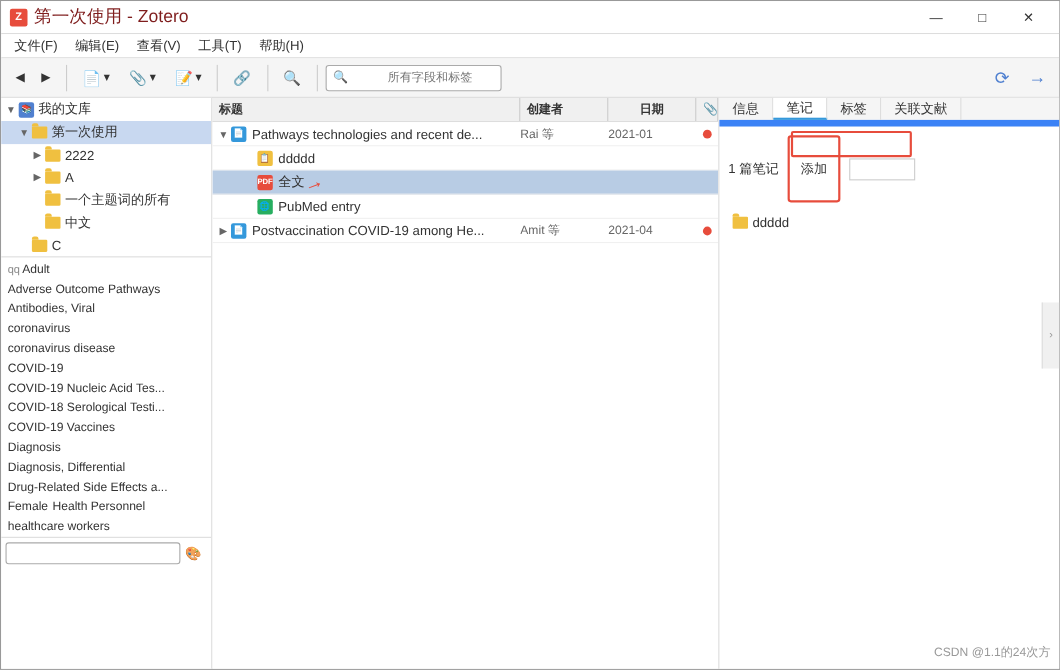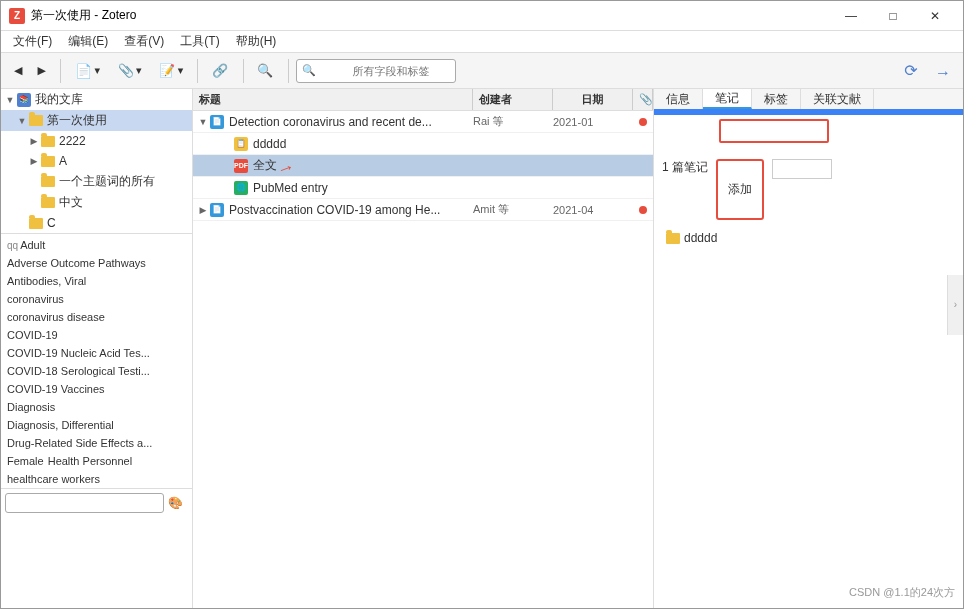--- a/index.html
+++ b/index.html
@@ -35,22 +35,22 @@
       background: #e74c3c;
       border-radius: 2px;
       display: flex;
       align-items: center;
       justify-content: center;
       color: white;
       font-size: 10px;
       font-weight: bold;
     }
     .title-bar-title {
-      font-size: 12px;
-      color: #000000;
+      font-size: 16px;
+      color: #7f1d1d;
     }
     .title-bar-controls {
       display: flex;
       gap: 2px;
     }
     .title-btn {
       width: 40px;
       height: 22px;
       background: transparent;
       border: none;
@@ -416,24 +416,23 @@
     }
 
     .right-content {
       flex: 1;
       padding: 8px;
       overflow-y: auto;
     }
 
     .notes-header {
       display: flex;
-      align-items: flex-start;
+      align-items: center;
       margin-bottom: 8px;
       gap: 8px;
-      margin-top: 36px;
     }
     .notes-count {
       font-size: 12px;
       color: #333;
     }
     .notes-add-btn {
       background: #fff;
       border: 2px solid #e74c3c;
       border-radius: 3px;
       padding: 20px 10px;
@@ -711,21 +710,21 @@
         </div>
       </div>
 
       <div class="content-list">
 
         <div class="list-row" style="padding-left:4px;">
           <span class="row-expand">▼</span>
           <div class="row-type-icon">
             <div class="article-icon">📄</div>
           </div>
-          <span class="row-title">Detection coronavirus and recent de...</span>
+          <span class="row-title">Pathways technologies and recent de...</span>
           <span class="row-creator">Rai 等</span>
           <span class="row-date">2021-01</span>
           <div class="row-attach">
             <div class="attach-dot"></div>
           </div>
         </div>
 
         <div class="list-row sub">
           <span class="row-expand"></span>
           <div class="row-type-icon">

